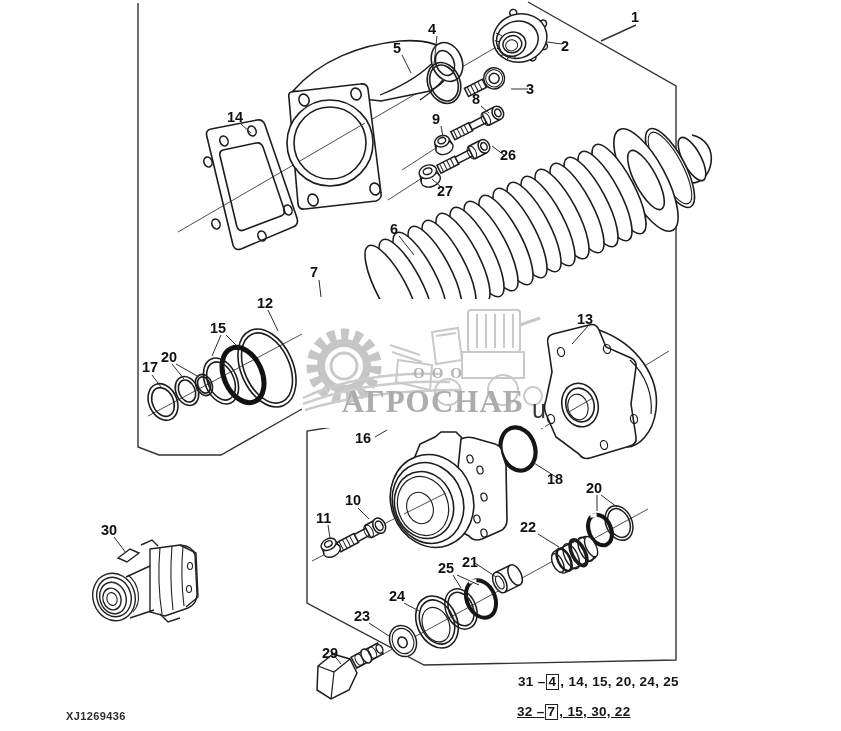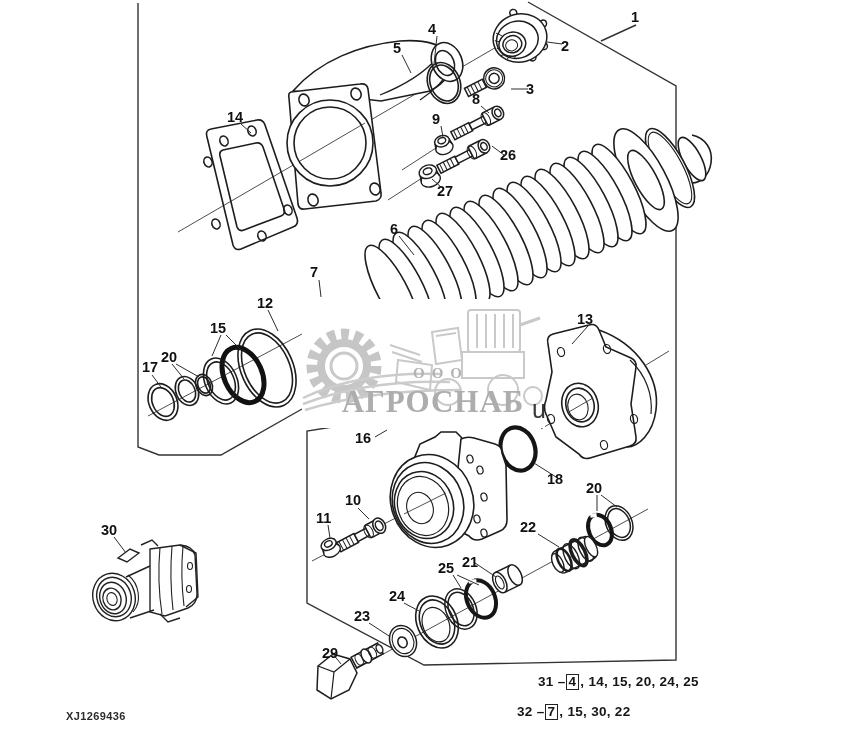--- a/index.html
+++ b/index.html
@@ -437,23 +437,23 @@
     <text class="callout" x="354" y="621">23</text>
     <text class="callout" x="389" y="601">24</text>
     <text class="callout" x="438" y="573">25</text>
     <text class="callout" x="500" y="160">26</text>
     <text class="callout" x="437" y="196">27</text>
     <text class="callout" x="322" y="658">29</text>
     <text class="callout" x="101" y="535">30</text>
   </g>
 </svg>
 
-<div class="note" style="left:518px;top:674px;margin-left:20px;">
+<div class="note" style="left:518px;top:674px;">
   <span>31</span>
   <span>–</span><span class="boxed">4</span><span>, 14, 15, 20, 24, 25</span>
 </div>
-<div class="note" style="left:517px;top:704px;">
+<div class="note" style="left:517px;top:704px;text-decoration:underline;">
   <span>32</span>
   <span>–</span><span class="boxed">7</span><span>, 15, 30, 22</span>
 </div>
 
 <div id="doccode">XJ1269436</div>
 </div>
 
 </body></html>

